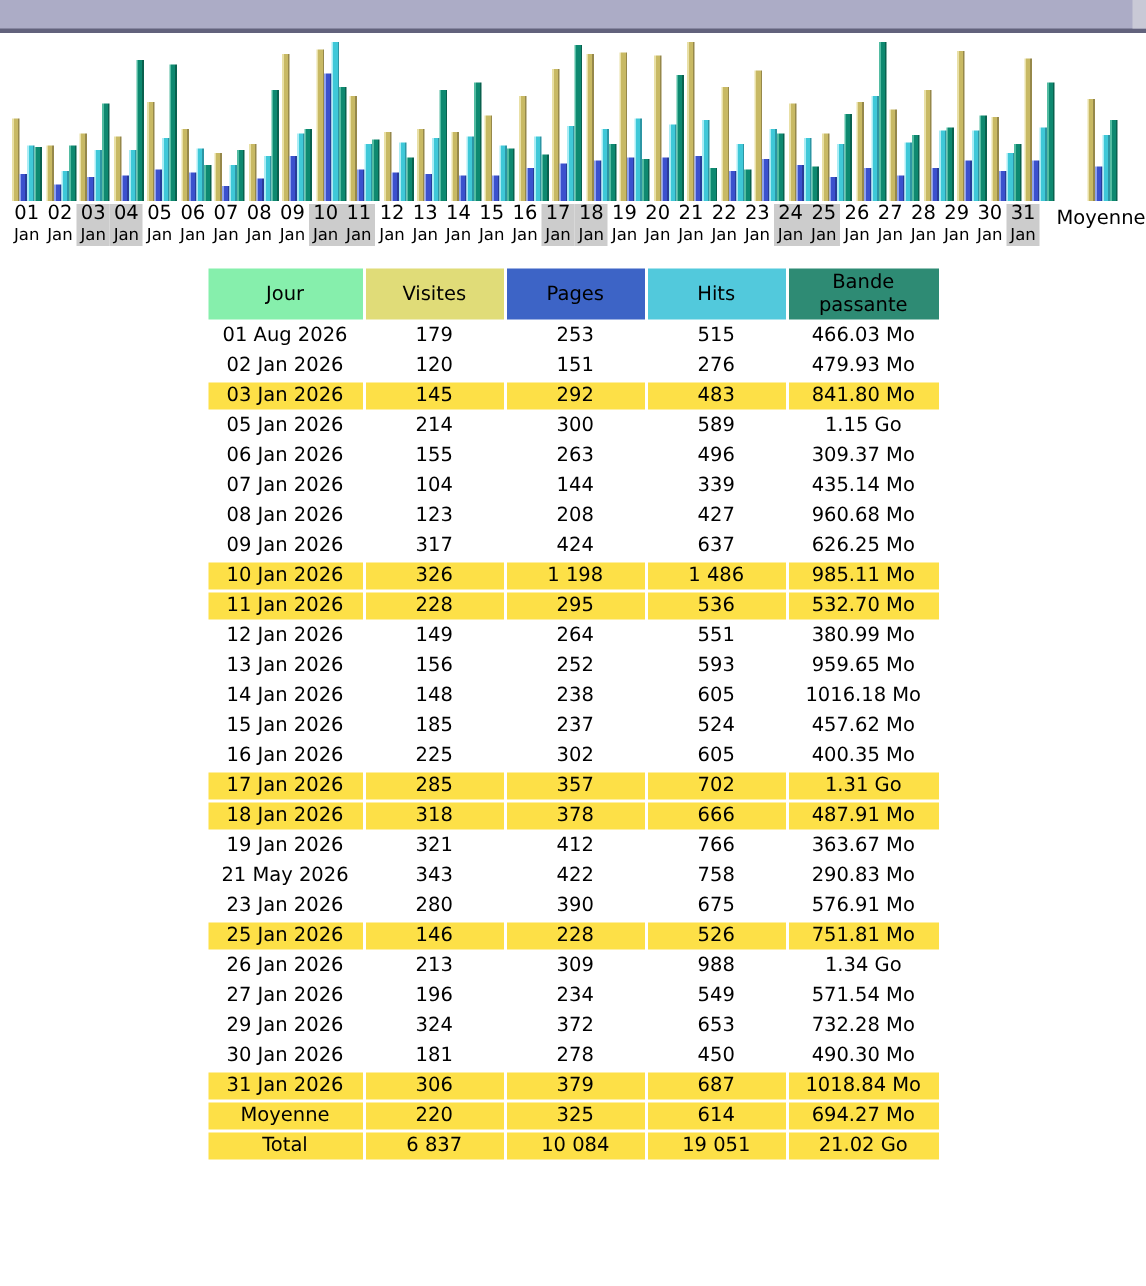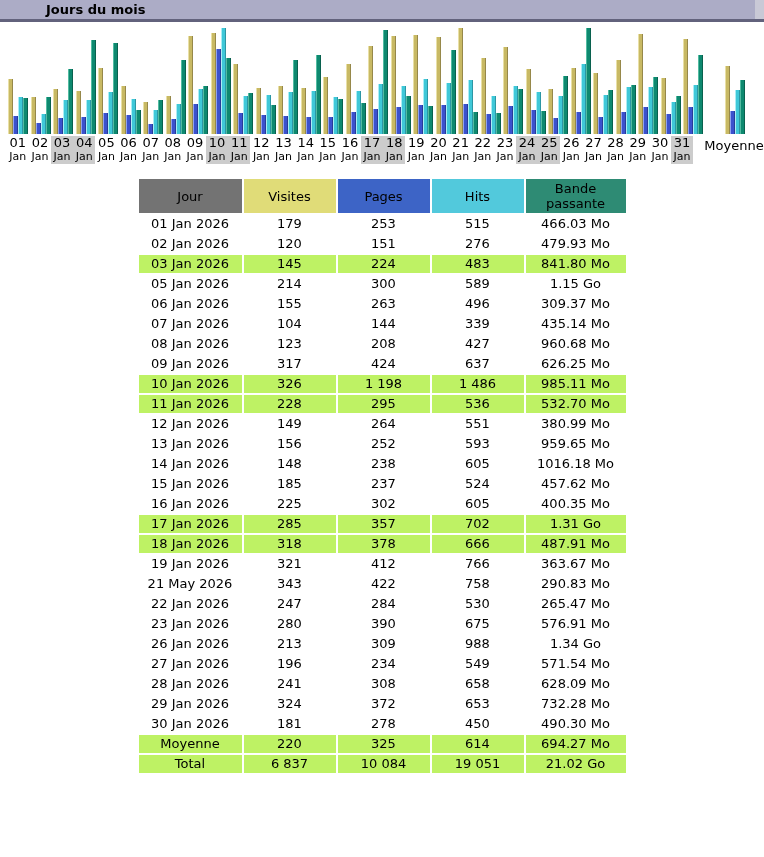--- a/index.html
+++ b/index.html
@@ -19,30 +19,29 @@
   .labels{display:flex;margin-top:2px;}
   .lab{width:22px;margin-right:0.5px;text-align:center;font-size:13px;line-height:14px;white-space:nowrap;}
   .lab .mon{font-size:11px;}
   .lab.weekend{background:#CCCCCC;}
   .lab.moyenne-label{width:auto;margin-left:11px;padding-top:3px;background:none;font-size:13px;}
 
   
   table.daytable{border-collapse:separate;border-spacing:2px;margin:13px auto 0;font-size:13px;}
   table.daytable th{font-weight:normal;padding:2px 4px;line-height:15px;}
   table.daytable td{padding:1px 4px;height:16px;text-align:center;line-height:16px;white-space:nowrap;}
-  table.daytable tr.hl td{background:#bef264;}
+  table.daytable tr.hl td{background:#fde047;}
   th.c0{width:95px;}
   th.c1,th.c2,th.c3{width:84px;}
   th.c4{width:92px;}
 </style>
 </head>
 <body>
 
 <div class="titlebar">
-  <span class="t">Jours du mois</span>
   <span class="cap"></span>
 </div>
 
 <div class="chart">
   <div class="bars" id="bars">
       <div class="grp">
         <div class="bar" style="height: 55px; background: linear-gradient(90deg, rgb(233, 224, 166) 0px, rgb(233, 224, 166) 22%, rgb(200, 185, 100) 22%, rgb(200, 185, 100) 80%, rgb(150, 136, 74) 80%);"></div>
         <div class="bar" style="height: 18px; background: linear-gradient(90deg, rgb(143, 162, 238) 0px, rgb(143, 162, 238) 22%, rgb(59, 81, 205) 22%, rgb(59, 81, 205) 80%, rgb(40, 59, 153) 80%);"></div>
         <div class="bar" style="height: 37px; background: linear-gradient(90deg, rgb(170, 237, 245) 0px, rgb(170, 237, 245) 22%, rgb(63, 200, 216) 22%, rgb(63, 200, 216) 80%, rgb(44, 150, 164) 80%);"></div>
         <div class="bar" style="height: 36px; background: linear-gradient(90deg, rgb(83, 188, 162) 0px, rgb(83, 188, 162) 22%, rgb(14, 137, 112) 22%, rgb(14, 137, 112) 80%, rgb(9, 97, 78) 80%);"></div>
@@ -359,46 +358,46 @@
         <div>31</div>
         <div class="mon">Jan</div>
       </div>
       <div class="lab moyenne-label">Moyenne</div>
     </div>
 </div>
 
 <table class="daytable">
   <thead>
       <tr id="thead-row">
-        <th class="c0" style="background: #737373;">Jour</th>
+        <th class="c0" style="background: #86efac;">Jour</th>
         <th class="c1" style="background: rgb(224, 220, 120);">Visites</th>
         <th class="c2" style="background: rgb(61, 100, 198);">Pages</th>
         <th class="c3" style="background: rgb(82, 201, 220);">Hits</th>
         <th class="c4" style="background: rgb(46, 139, 116);">Bande passante</th>
       </tr>
     </thead>
   <tbody id="tbody">
       <tr class="">
-        <td>01 Jan 2026</td>
+        <td>01 Aug 2026</td>
         <td>179</td>
         <td>253</td>
         <td>515</td>
         <td>466.03 Mo</td>
       </tr>
       <tr class="">
         <td>02 Jan 2026</td>
         <td>120</td>
         <td>151</td>
         <td>276</td>
         <td>479.93 Mo</td>
       </tr>
       <tr class="hl">
         <td>03 Jan 2026</td>
         <td>145</td>
-        <td>224</td>
+        <td>292</td>
         <td>483</td>
         <td>841.80 Mo</td>
       </tr>
       <tr class="">
         <td>05 Jan 2026</td>
         <td>214</td>
         <td>300</td>
         <td>589</td>
         <td>1.15 Go</td>
       </tr>
@@ -501,69 +500,69 @@
         <td>363.67 Mo</td>
       </tr>
       <tr class="">
         <td>21 May 2026</td>
         <td>343</td>
         <td>422</td>
         <td>758</td>
         <td>290.83 Mo</td>
       </tr>
       <tr class="">
-        <td>22 Jan 2026</td>
-        <td>247</td>
-        <td>284</td>
-        <td>530</td>
-        <td>265.47 Mo</td>
-      </tr>
-      <tr class="">
         <td>23 Jan 2026</td>
         <td>280</td>
         <td>390</td>
         <td>675</td>
         <td>576.91 Mo</td>
       </tr>
+      <tr class="hl">
+        <td>25 Jan 2026</td>
+        <td>146</td>
+        <td>228</td>
+        <td>526</td>
+        <td>751.81 Mo</td>
+      </tr>
       <tr class="">
         <td>26 Jan 2026</td>
         <td>213</td>
         <td>309</td>
         <td>988</td>
         <td>1.34 Go</td>
       </tr>
       <tr class="">
         <td>27 Jan 2026</td>
         <td>196</td>
         <td>234</td>
         <td>549</td>
         <td>571.54 Mo</td>
       </tr>
       <tr class="">
-        <td>28 Jan 2026</td>
-        <td>241</td>
-        <td>308</td>
-        <td>658</td>
-        <td>628.09 Mo</td>
-      </tr>
-      <tr class="">
         <td>29 Jan 2026</td>
         <td>324</td>
         <td>372</td>
         <td>653</td>
         <td>732.28 Mo</td>
       </tr>
       <tr class="">
         <td>30 Jan 2026</td>
         <td>181</td>
         <td>278</td>
         <td>450</td>
         <td>490.30 Mo</td>
       </tr>
       <tr class="hl">
+        <td>31 Jan 2026</td>
+        <td>306</td>
+        <td>379</td>
+        <td>687</td>
+        <td>1018.84 Mo</td>
+      </tr>
+      <tr class="hl">
         <td>Moyenne</td>
         <td>220</td>
         <td>325</td>
         <td>614</td>
         <td>694.27 Mo</td>
       </tr>
       <tr class="hl">
         <td>Total</td>
         <td>6 837</td>
         <td>10 084</td>

